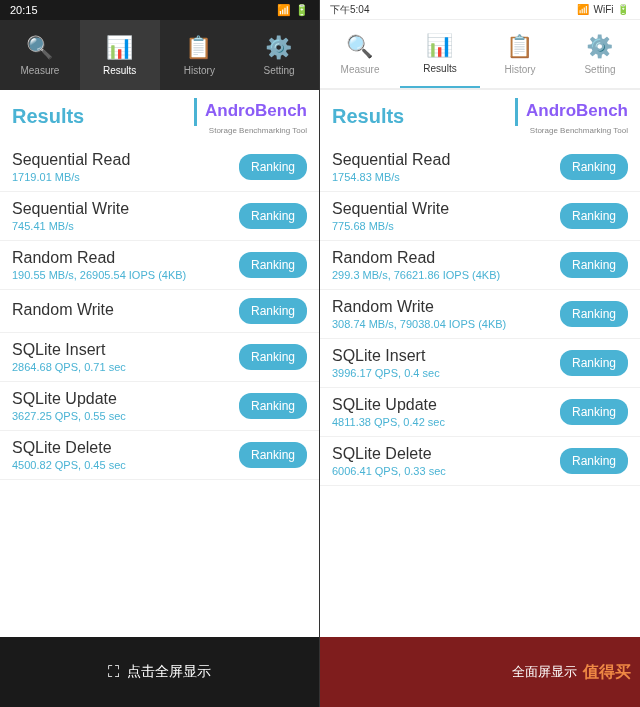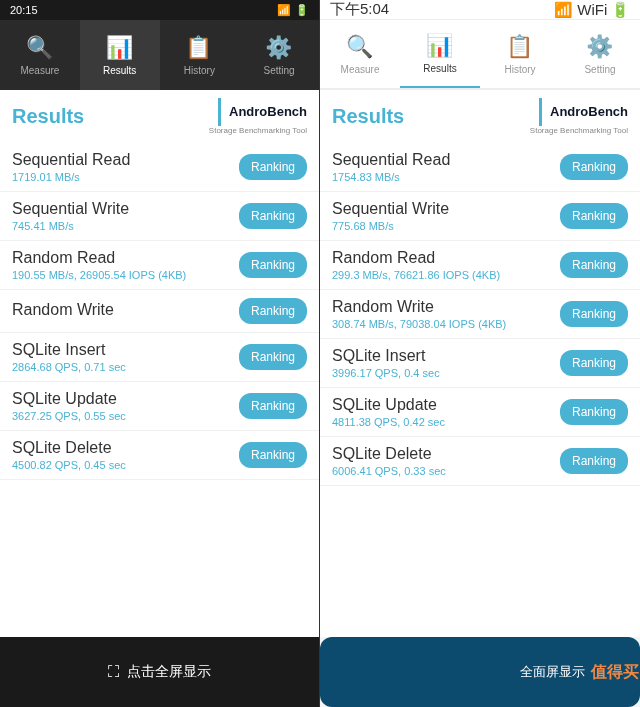--- a/index.html
+++ b/index.html
@@ -38,21 +38,21 @@
       font-size: 11px;
       padding: 3px 10px;
       display: flex;
       justify-content: space-between;
       align-items: center;
       height: 20px;
     }
     .status-bar-right {
       background: #fff;
       color: #333;
-      font-size: 15px;
+      font-size: 10px;
       padding: 3px 10px;
       display: flex;
       justify-content: space-between;
       align-items: center;
       height: 20px;
       border-bottom: 1px solid #eee;
     }
     .status-icons { display: flex; gap: 4px; align-items: center; }
 
     
@@ -111,23 +111,23 @@
     }
     .results-title-right {
       color: #4ab3d4;
       font-size: 20px;
       font-weight: bold;
     }
     .androbench-logo {
       text-align: right;
     }
     .androbench-logo .ab-name {
-      font-size: 13px;
+      font-size: 17px;
       font-weight: bold;
-      color: #0f172a;
+      color: #8b5cf6;
     }
     .androbench-logo .ab-sub {
       font-size: 8px;
       color: #888;
       display: block;
     }
     .ab-bar {
       width: 3px;
       height: 28px;
       background: #4ab3d4;
@@ -178,30 +178,29 @@
       background: #1a1a1a;
       color: #fff;
       height: 70px;
       display: flex;
       align-items: center;
       justify-content: center;
       font-size: 14px;
       gap: 8px;
     }
     .bottom-bar-right {
-      background: #0c4a6e;
+      background: #7f1d1d;
       color: #fff;
       height: 70px;
       display: flex;
       align-items: center;
       justify-content: flex-end;
-      padding-right: 1px;
+      padding-right: 9px;
       gap: 6px;
       font-size: 13px;
-      border-radius: 12px;
     }
     .fullscreen-icon { font-size: 16px; }
   </style>
 </head>
 <body>
 
 <div class="phone-left">
 
   <div class="status-bar-left">
     <span>20:15</span>

